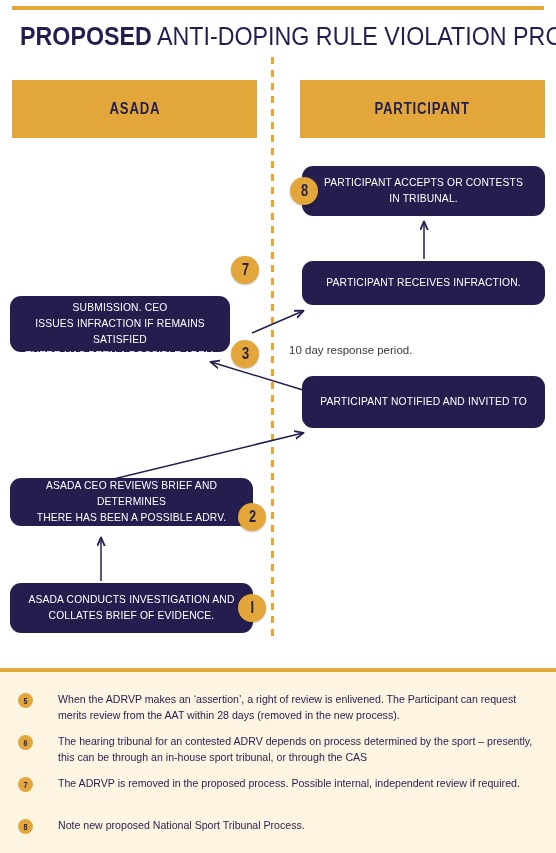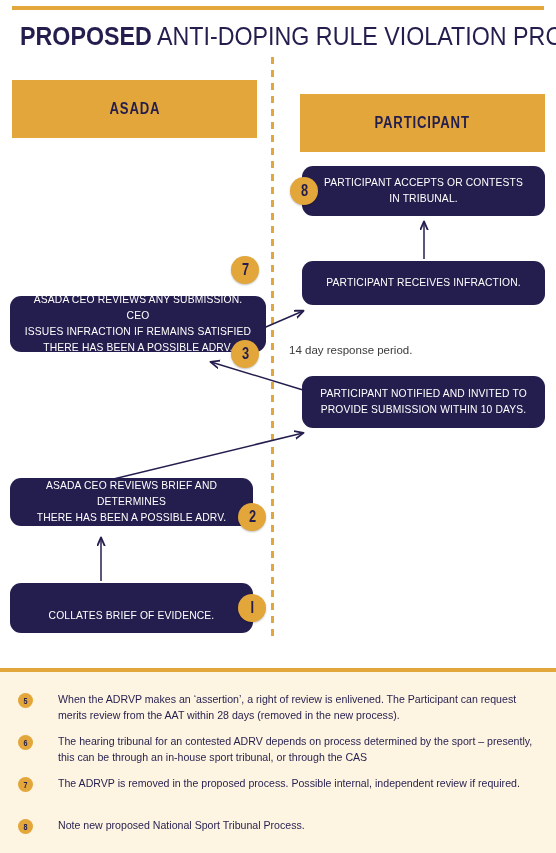--- a/index.html
+++ b/index.html
@@ -76,21 +76,21 @@
     transform-origin: center center;
   }
   #header-asada {
     left: 12px;
     top: 80px;
     width: 245px;
     height: 58px;
   }
   #header-participant {
     left: 300px;
-    top: 94px;
+    top: 80px;
     width: 245px;
     height: 58px;
   }
   .col-header span {
     transform: scaleX(0.82);
     display: inline-block;
   }
 
   
   .flow-box {
@@ -112,21 +112,21 @@
     display: block;
     width: 100%;
   }
 
   
   #box-8  { left: 302px; top: 166px; width: 243px; height: 50px; }
   #box-7r { left: 302px; top: 261px; width: 243px; height: 44px; }
   #box-3r { left: 302px; top: 376px; width: 243px; height: 52px; }
 
   
-  #box-7l { left: 10px;  top: 296px; width: 256px; height: 56px; }
+  #box-7l { left: 10px;  top: 296px; width: 220px; height: 56px; }
   #box-2  { left: 10px;  top: 478px; width: 243px; height: 48px; }
   #box-1  { left: 10px;  top: 583px; width: 243px; height: 50px; }
 
   
   .badge {
     position: absolute;
     width: 28px;
     height: 28px;
     border-radius: 50%;
     background: #E2A63A;
@@ -268,42 +268,41 @@
     <span>THERE HAS BEEN A POSSIBLE ADRV.</span>
   </span>
 </div>
 <div class="badge" id="badge-7">
     <span>7</span>
   </div>
 
 <div class="flow-box" id="box-3r">
   <span class="txt">
     <span>PARTICIPANT NOTIFIED AND INVITED TO</span><br>
-    <span>PROVIDE SUBMISSION WITHIN 10 DAYS.</span>
   </span>
 </div>
 <div class="badge" id="badge-3">
     <span>3</span>
   </div>
 
-<div id="note-10day">14 day response period.</div>
+<div id="note-10day">10 day response period.</div>
 
 <div class="flow-box" id="box-2">
   <span class="txt">
     <span>ASADA CEO REVIEWS BRIEF AND DETERMINES</span><br>
     <span>THERE HAS BEEN A POSSIBLE ADRV.</span>
   </span>
 </div>
 <div class="badge" id="badge-2">
     <span>2</span>
   </div>
 
 <div class="flow-box" id="box-1">
   <span class="txt">
-    <br>
+    <span>ASADA CONDUCTS INVESTIGATION AND</span><br>
     <span>COLLATES BRIEF OF EVIDENCE.</span>
   </span>
 </div>
 <div class="badge" id="badge-1">
     <span>I</span>
   </div>
 
 <div id="footnotes">
   <div class="fn-row" id="fn-5">
     <div class="fn-badge">

